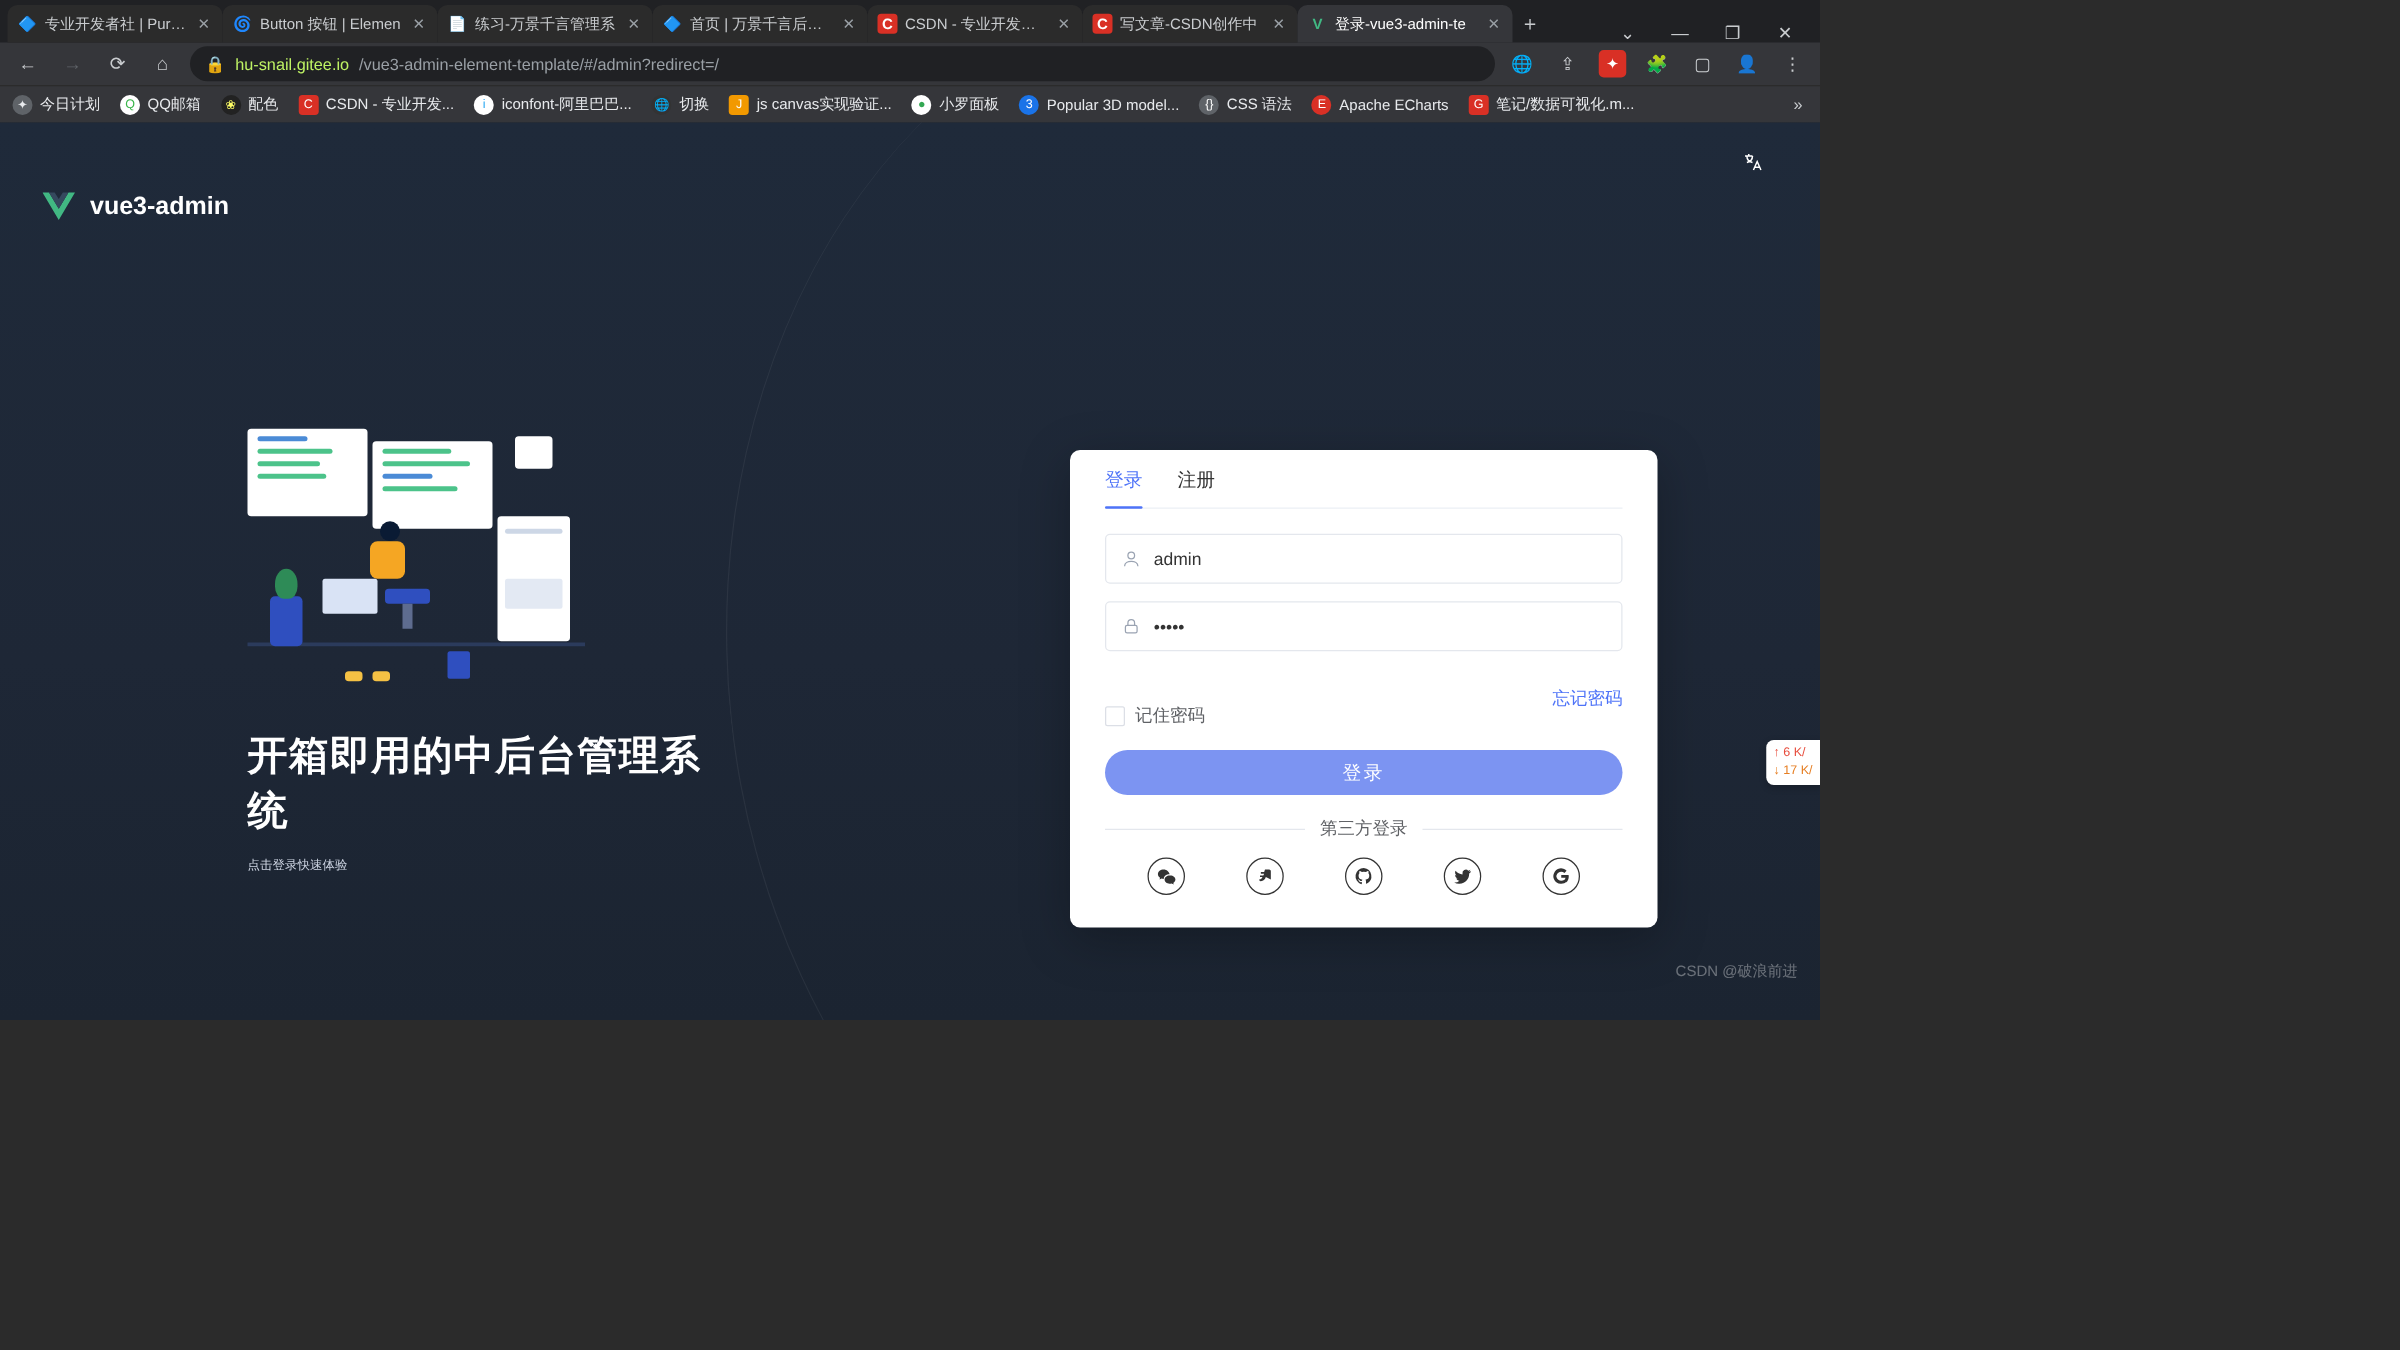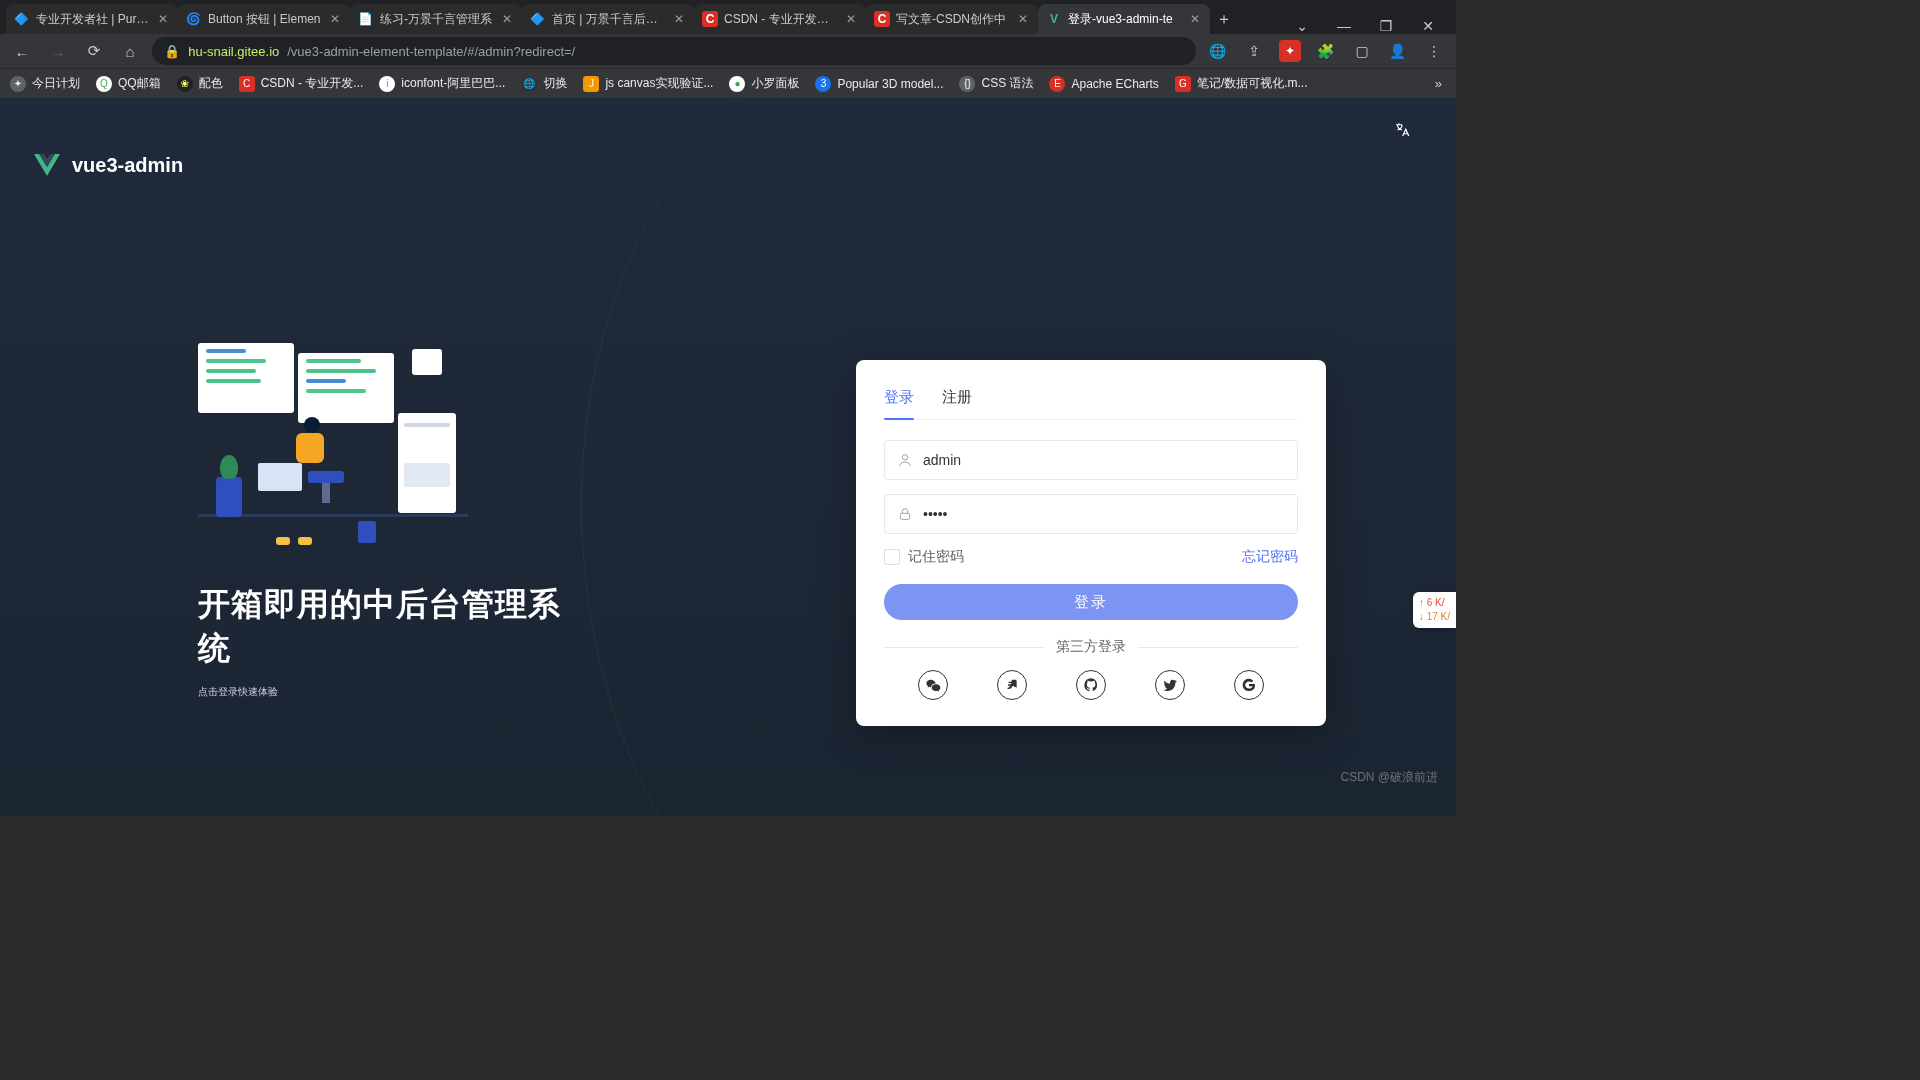--- a/index.html
+++ b/index.html
@@ -67,30 +67,30 @@
   .plant { position:absolute; left:18px; bottom:26px; width:26px; height:40px; background:#2f4fbf; border-radius:4px;}
   .plant::before{content:"";position:absolute;left:4px;top:-22px;width:18px;height:24px;background:#2e8b57;border-radius:50% 50% 40% 40%;}
   .bin { position:absolute; left:160px; bottom:0; width:18px; height:22px; background:#2f4fbf; border-radius:2px;}
   .shoes { position:absolute; left:78px; bottom:-2px; width:40px; height:10px; }
   .shoes::before,.shoes::after{content:"";position:absolute;bottom:0;width:14px;height:8px;background:#f5c144;border-radius:3px;}
   .shoes::after{left:22px;}
 
   .headline { color:#fff; font-size:32px; font-weight:700; margin-bottom:14px; letter-spacing:1px; }
   .subhead { color:#cfd6e4; font-size:10px; }
 
-  .login-card { position:absolute; right:130px; top:262px; width:470px; background:#fff; border-radius:8px; padding:24px 28px 26px; color:#333; box-shadow:0 10px 40px rgba(0,0,0,.25); }
+  .login-card { position:absolute; right:130px; top:262px; width:470px; background:#fff; border-radius:8px; padding:11px 28px 26px; color:#333; box-shadow:0 10px 40px rgba(0,0,0,.25); }
   .tabs { display:flex; gap:28px; border-bottom:1px solid #eceff5; margin-bottom:20px; }
   .tabh { padding:4px 0 12px; font-size:15px; color:#333; position:relative; cursor:pointer; }
   .tabh.active { color:#4e73f8; }
   .tabh.active::after { content:""; position:absolute; left:0; right:0; bottom:-1px; height:2px; background:#4e73f8; border-radius:2px; }
   .field { display:flex; align-items:center; border:1px solid #e4e7ed; border-radius:4px; height:40px; padding:0 12px; margin-bottom:14px; gap:10px; color:#333; }
   .field svg { width:16px; height:16px; stroke:#9aa3b2; fill:none; stroke-width:1.5; }
   .field input { border:none; outline:none; flex:1; font-size:14px; color:#333; background:transparent; }
   .row { display:flex; align-items:center; justify-content:space-between; margin:2px 0 18px; font-size:14px; }
-  .checkbox { display:flex; align-items:center; gap:8px; color:#606266; }
+  .checkbox { display:flex; align-items:center; gap:8px; color:#606266;margin-top:29px; }
   .checkbox .box { width:16px; height:16px; border:1px solid #dcdfe6; border-radius:2px; }
   .forgot { color:#4e73f8; }
   .login-btn { width:100%; height:36px; border:none; border-radius:18px; background:#7c94f2; color:#fff; font-size:15px; letter-spacing:2px; cursor:pointer; }
   .divider { display:flex; align-items:center; gap:12px; margin:18px 0 14px; color:#606266; font-size:14px; }
   .divider::before,.divider::after { content:""; flex:1; height:1px; background:#e4e7ed; }
   .socials { display:flex; justify-content:space-around; padding:0 10px; }
   .social { width:30px; height:30px; border:1.5px solid #333; border-radius:50%; display:flex; align-items:center; justify-content:center; }
   .social svg { width:16px; height:16px; fill:#333; }
 
   .side-widget { position:absolute; right:0; top:494px; background:#fff; border-top-left-radius:6px; border-bottom-left-radius:6px; padding:4px 6px; font-size:10px; color:#555; line-height:1.4; box-shadow:0 2px 6px rgba(0,0,0,.2); }

